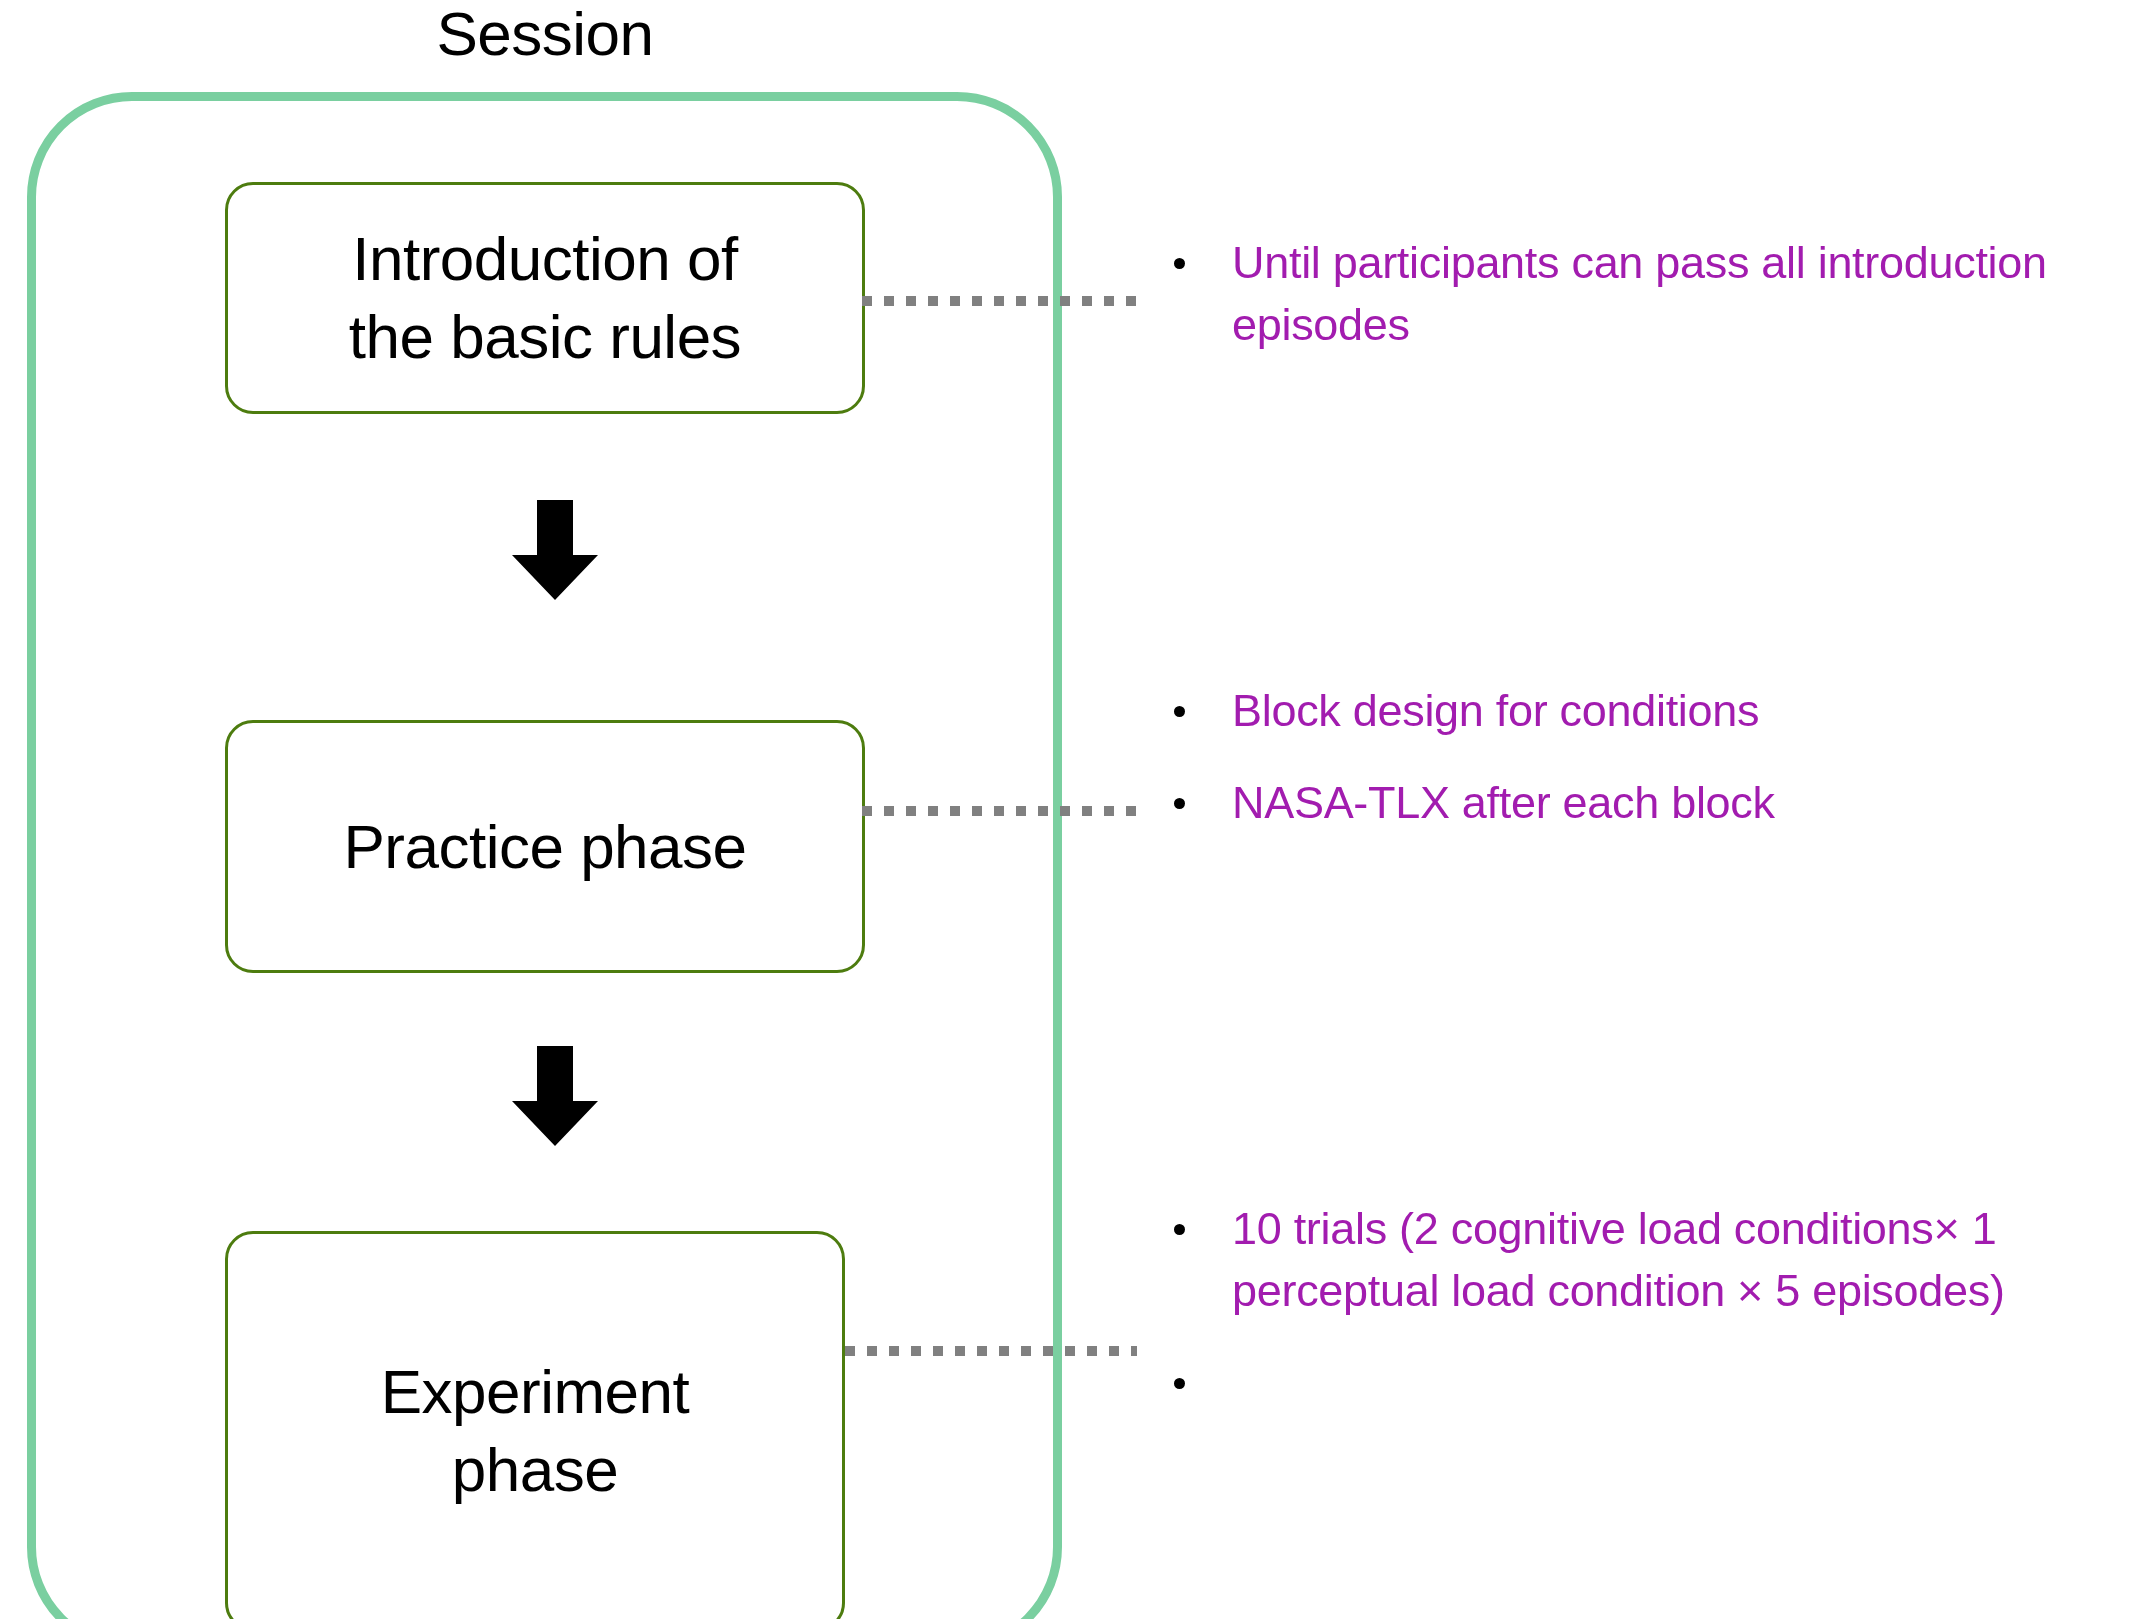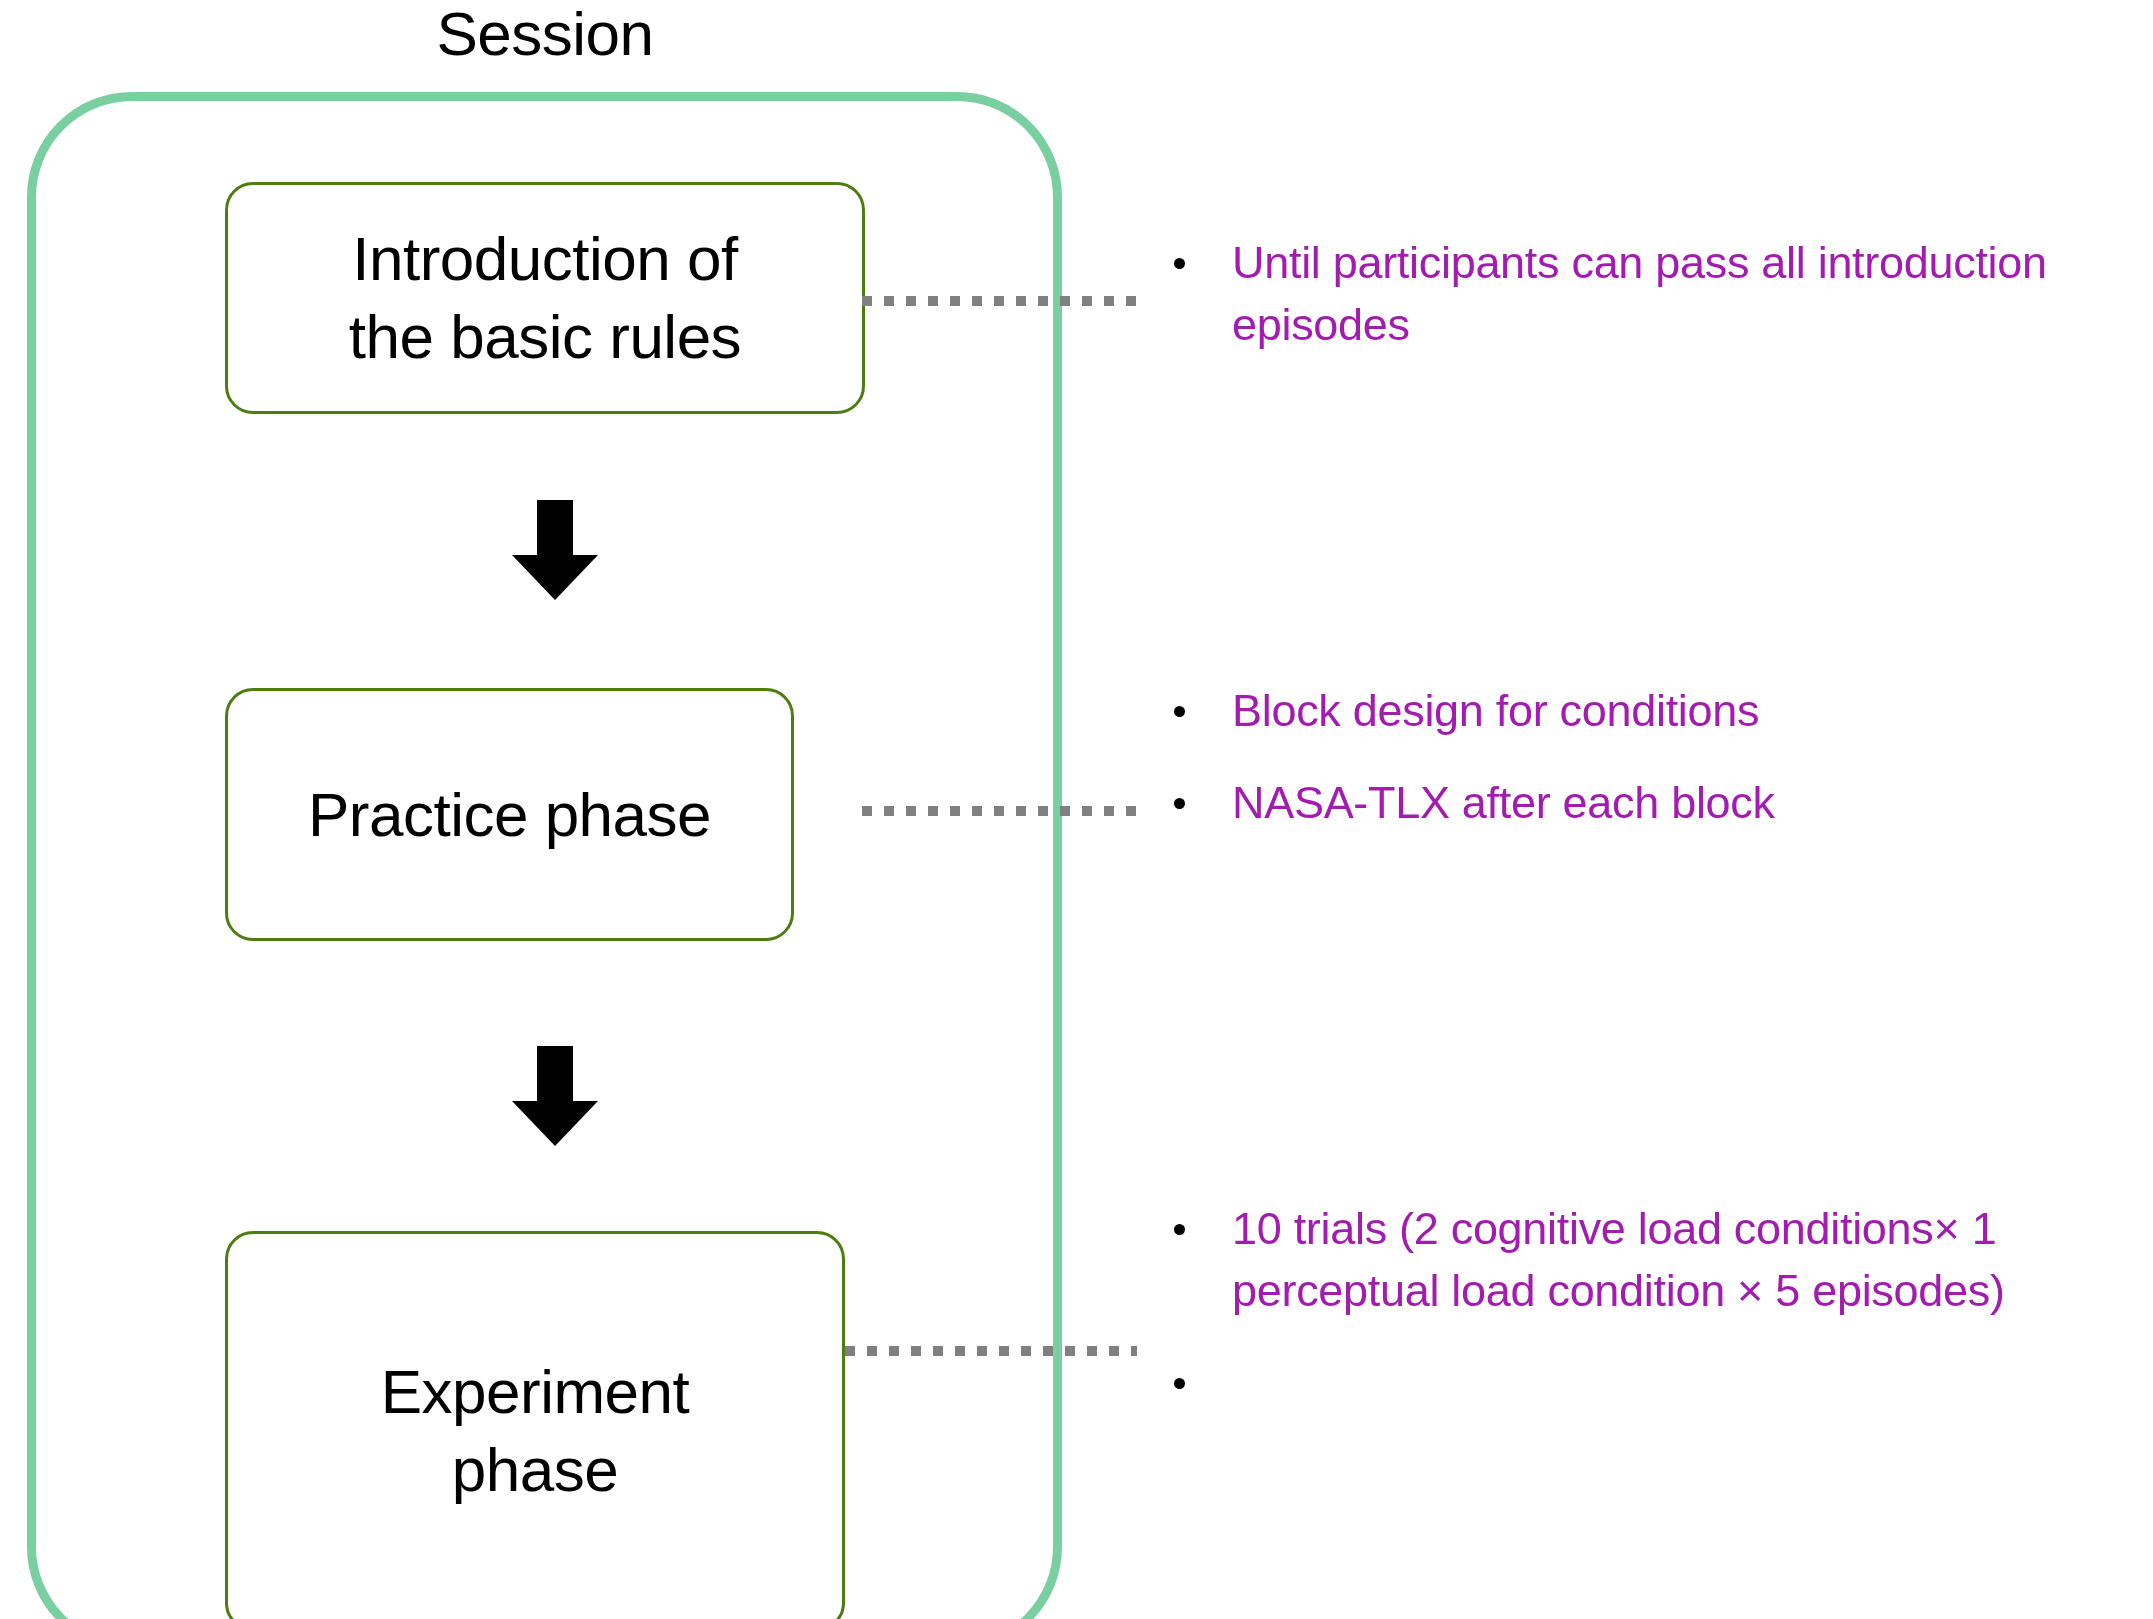--- a/index.html
+++ b/index.html
@@ -64,22 +64,22 @@
   }
 
   #box-introduction {
     left: 225px;
     top: 182px;
     width: 640px;
     height: 232px;
   }
   #box-practice {
     left: 225px;
-    top: 688px;
-    width: 569px;
+    top: 720px;
+    width: 640px;
     height: 253px;
   }
   #box-experiment {
     left: 225px;
     top: 1231px;
     width: 620px;
     height: 400px;
   }
 
   

